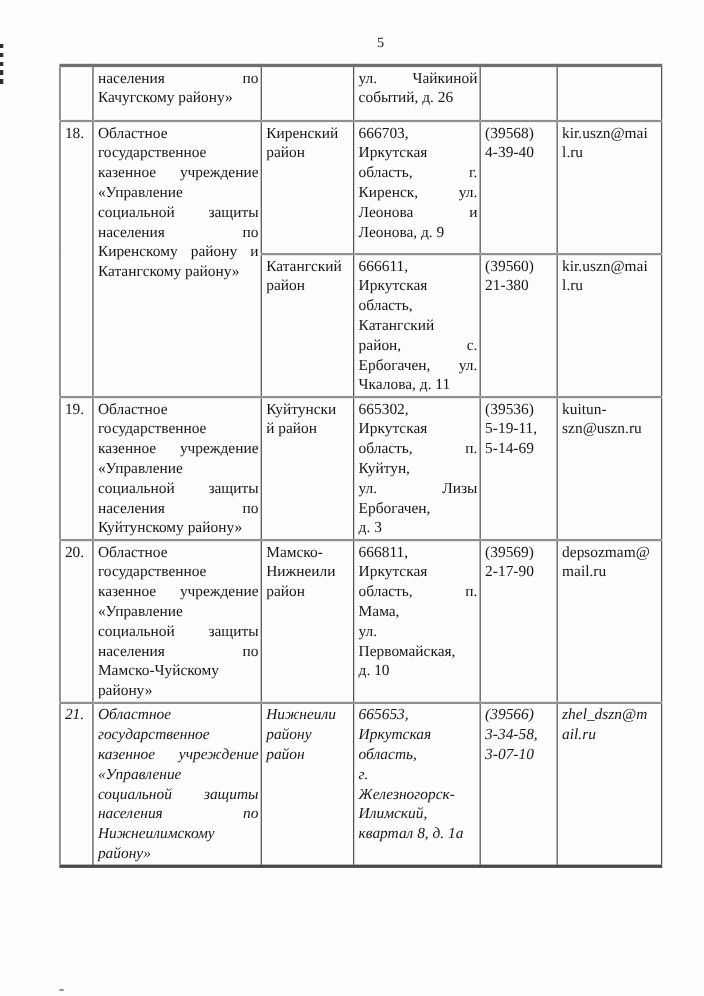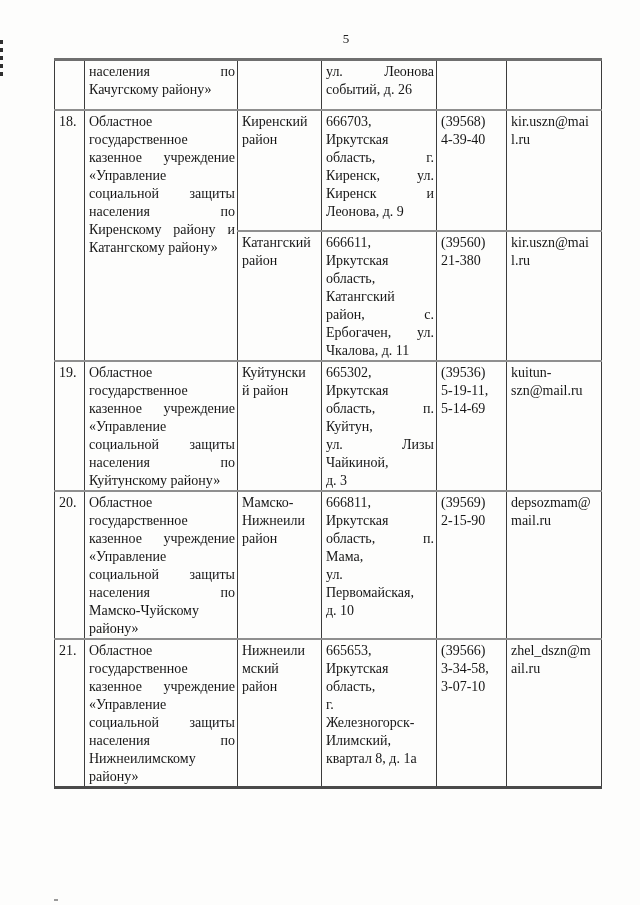--- a/index.html
+++ b/index.html
@@ -41,21 +41,21 @@
     border-bottom:2px solid #8f8f8f;
     overflow:hidden;
   }
   td.c-num { padding-left:3px; padding-right:1px; }
   .jl { text-align:justify; text-align-last:justify; }
   tr.r0 { height:50px; }
   tr.r1 { height:121px; }
   tr.r2 { height:125px; }
   tr.r3 { height:128px; }
   tr.r4 { height:111px; }
-  tr.r5 { height:148px; }
+  tr.r5 { height:148px;font-style:italic; }
   .artifact-dash {
     position:absolute; left:0; top:40px;
     width:3px; height:38px;
     background:repeating-linear-gradient(180deg,#2f2f2f 0 4px, rgba(0,0,0,0) 4px 8px);
   }
   .speck {
     position:absolute; left:54px; top:899px;
     width:4px; height:2px; background:#9a9a9a;
   }
 </style>
@@ -91,21 +91,21 @@
               <div>Качугскому району»</div>
             </div>
           </td>
         <td>
             <div>
               <div></div>
             </div>
           </td>
         <td>
             <div>
-              <div class="jl">ул. Леонова</div>
+              <div class="jl">ул. Чайкиной</div>
               <div>событий, д. 26</div>
             </div>
           </td>
         <td>
             <div>
               <div></div>
             </div>
           </td>
         <td>
             <div>
@@ -136,21 +136,21 @@
               <div>Киренский</div>
               <div>район</div>
             </div>
           </td>
         <td>
             <div>
               <div class="jl">666703,</div>
               <div class="jl">Иркутская</div>
               <div class="jl">область, г.</div>
               <div class="jl">Киренск, ул.</div>
-              <div class="jl">Киренск и</div>
+              <div class="jl">Леонова и</div>
               <div>Леонова, д. 9</div>
             </div>
           </td>
         <td>
             <div>
               <div>(39568)</div>
               <div>4-39-40</div>
             </div>
           </td>
         <td>
@@ -214,35 +214,35 @@
               <div>й район</div>
             </div>
           </td>
         <td>
             <div>
               <div class="jl">665302,</div>
               <div class="jl">Иркутская</div>
               <div class="jl">область, п.</div>
               <div class="jl">Куйтун,</div>
               <div class="jl">ул. Лизы</div>
-              <div class="jl">Чайкиной,</div>
+              <div class="jl">Ербогачен,</div>
               <div>д. 3</div>
             </div>
           </td>
         <td>
             <div>
               <div>(39536)</div>
               <div>5-19-11,</div>
               <div>5-14-69</div>
             </div>
           </td>
         <td>
             <div>
               <div>kuitun-</div>
-              <div>szn@mail.ru</div>
+              <div>szn@uszn.ru</div>
             </div>
           </td>
       </tr>
       <tr class="r4">
         <td class="c-num">
             <div>
               <div>20.</div>
             </div>
           </td>
         <td>
@@ -271,21 +271,21 @@
               <div class="jl">область, п.</div>
               <div class="jl">Мама,</div>
               <div class="jl">ул.</div>
               <div class="jl">Первомайская,</div>
               <div>д. 10</div>
             </div>
           </td>
         <td>
             <div>
               <div>(39569)</div>
-              <div>2-15-90</div>
+              <div>2-17-90</div>
             </div>
           </td>
         <td>
             <div>
               <div>depsozmam@</div>
               <div>mail.ru</div>
             </div>
           </td>
       </tr>
       <tr class="r5">
@@ -302,21 +302,21 @@
               <div class="jl">«Управление</div>
               <div class="jl">социальной защиты</div>
               <div class="jl">населения по</div>
               <div class="jl">Нижнеилимскому</div>
               <div>району»</div>
             </div>
           </td>
         <td>
             <div>
               <div>Нижнеили</div>
-              <div>мский</div>
+              <div>району</div>
               <div>район</div>
             </div>
           </td>
         <td>
             <div>
               <div class="jl">665653,</div>
               <div class="jl">Иркутская</div>
               <div class="jl">область,</div>
               <div class="jl">г.</div>
               <div class="jl">Железногорск-</div>

